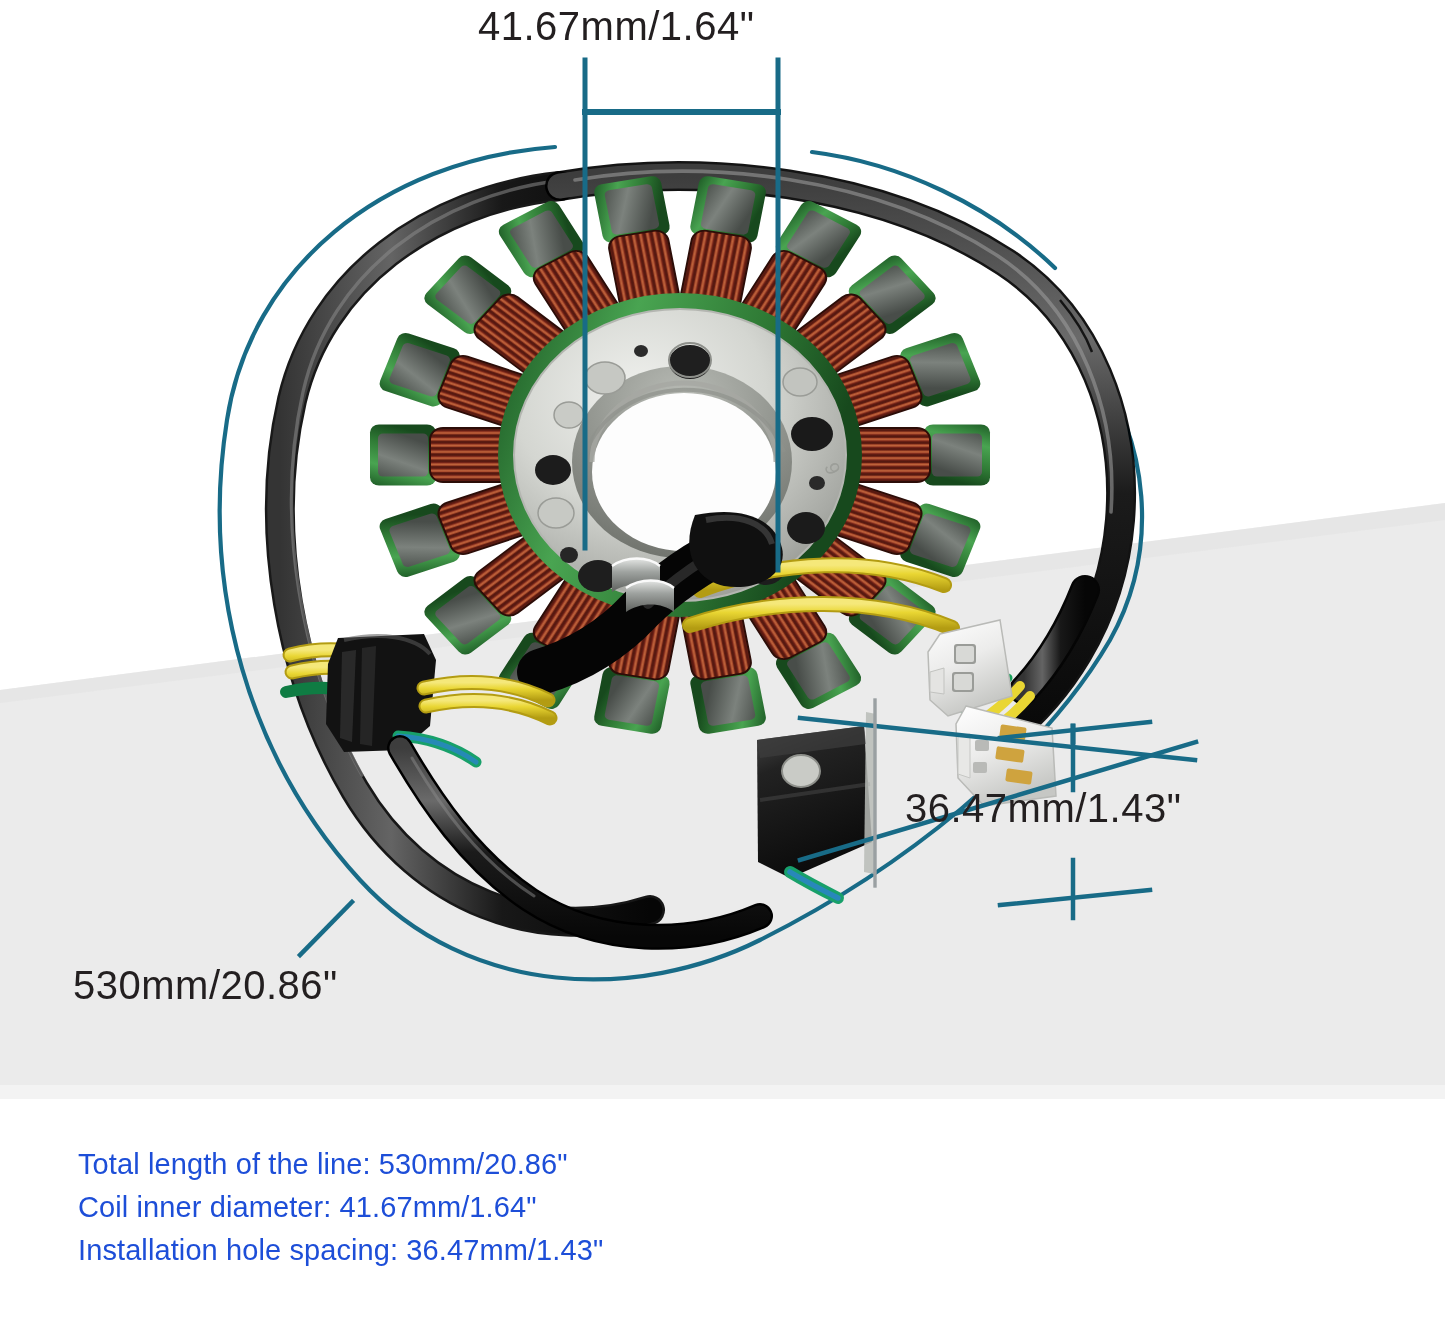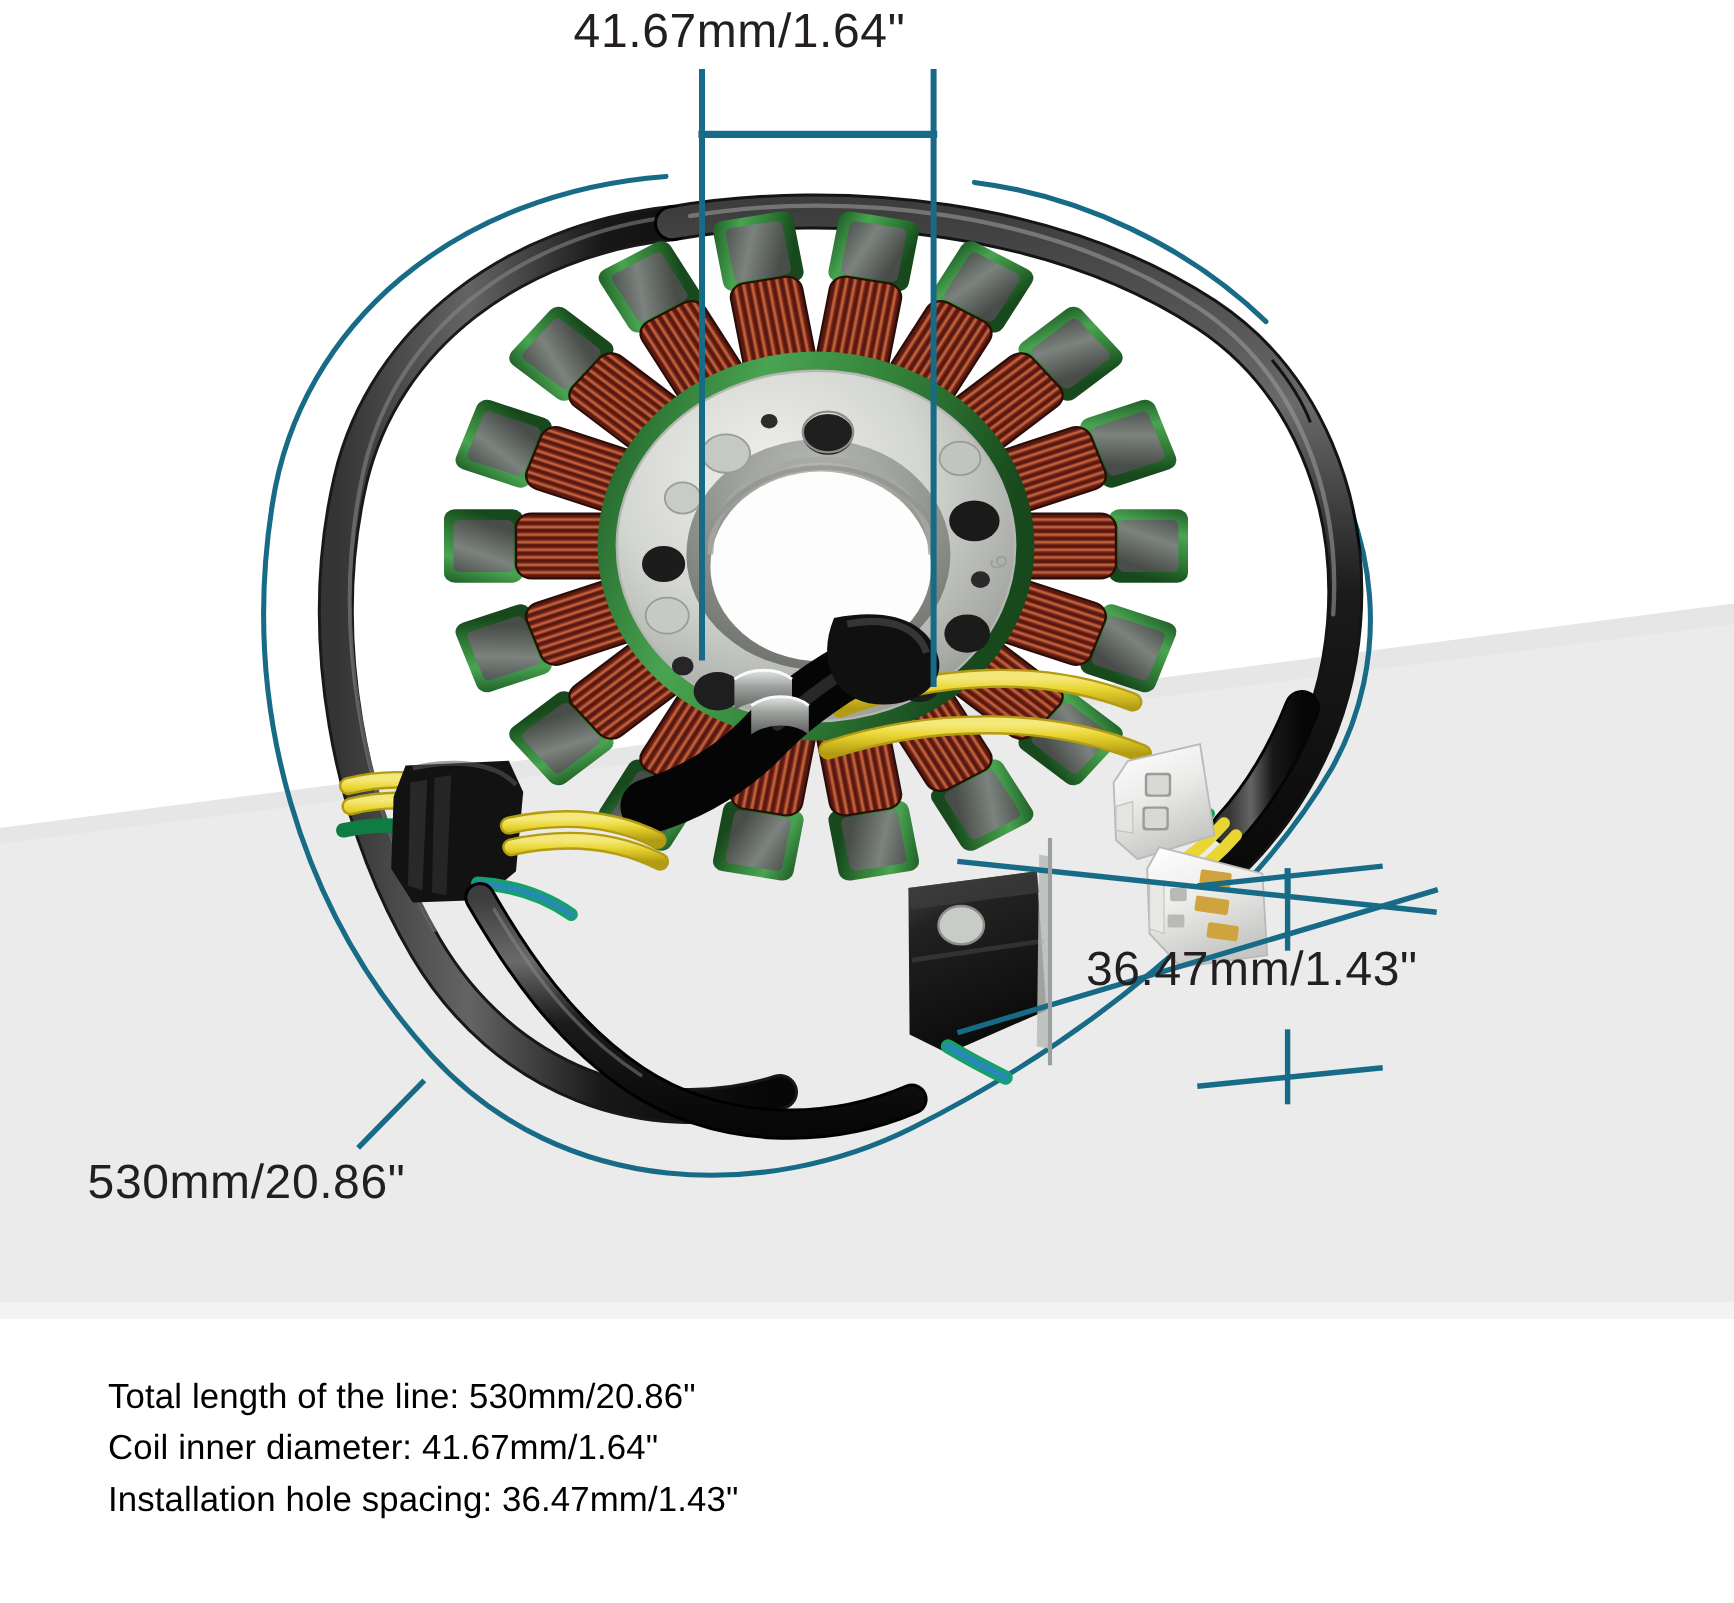--- a/index.html
+++ b/index.html
@@ -20,23 +20,22 @@
     letter-spacing:0.5px;
     font-weight:400;
   }
   #dim-top-label{ left:478px; top:4px; font-size:40px; }
   #dim-left-label{ left:73px; top:963px; font-size:40px; }
   #dim-right-label{ left:905px; top:786px; font-size:40px; }
 
   
   #spec-block{
     position:absolute;left:78px;top:1143px;
-    font-size:29px;line-height:43px;color:#000000;
+    font-size:29px;line-height:43px;color:#1d4ed8;
     letter-spacing:0.1px;
-    margin-left:12px;
   }
   #spec-block div{white-space:nowrap;}
 </style>
 </head>
 <body>
 
 <div id="stage">
 
   <svg class="layer" id="bg-layer" viewBox="0 0 1445 1336">
     <rect x="0" y="0" width="1445" height="1336" fill="#ffffff"></rect>

